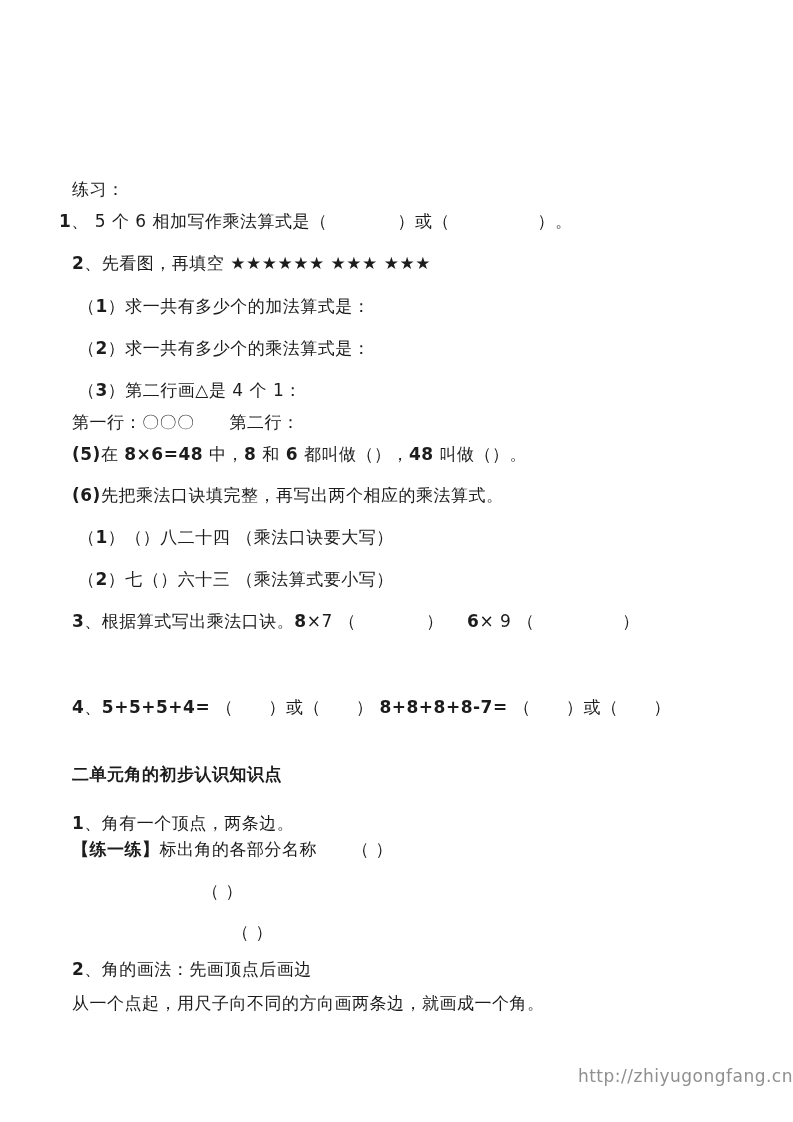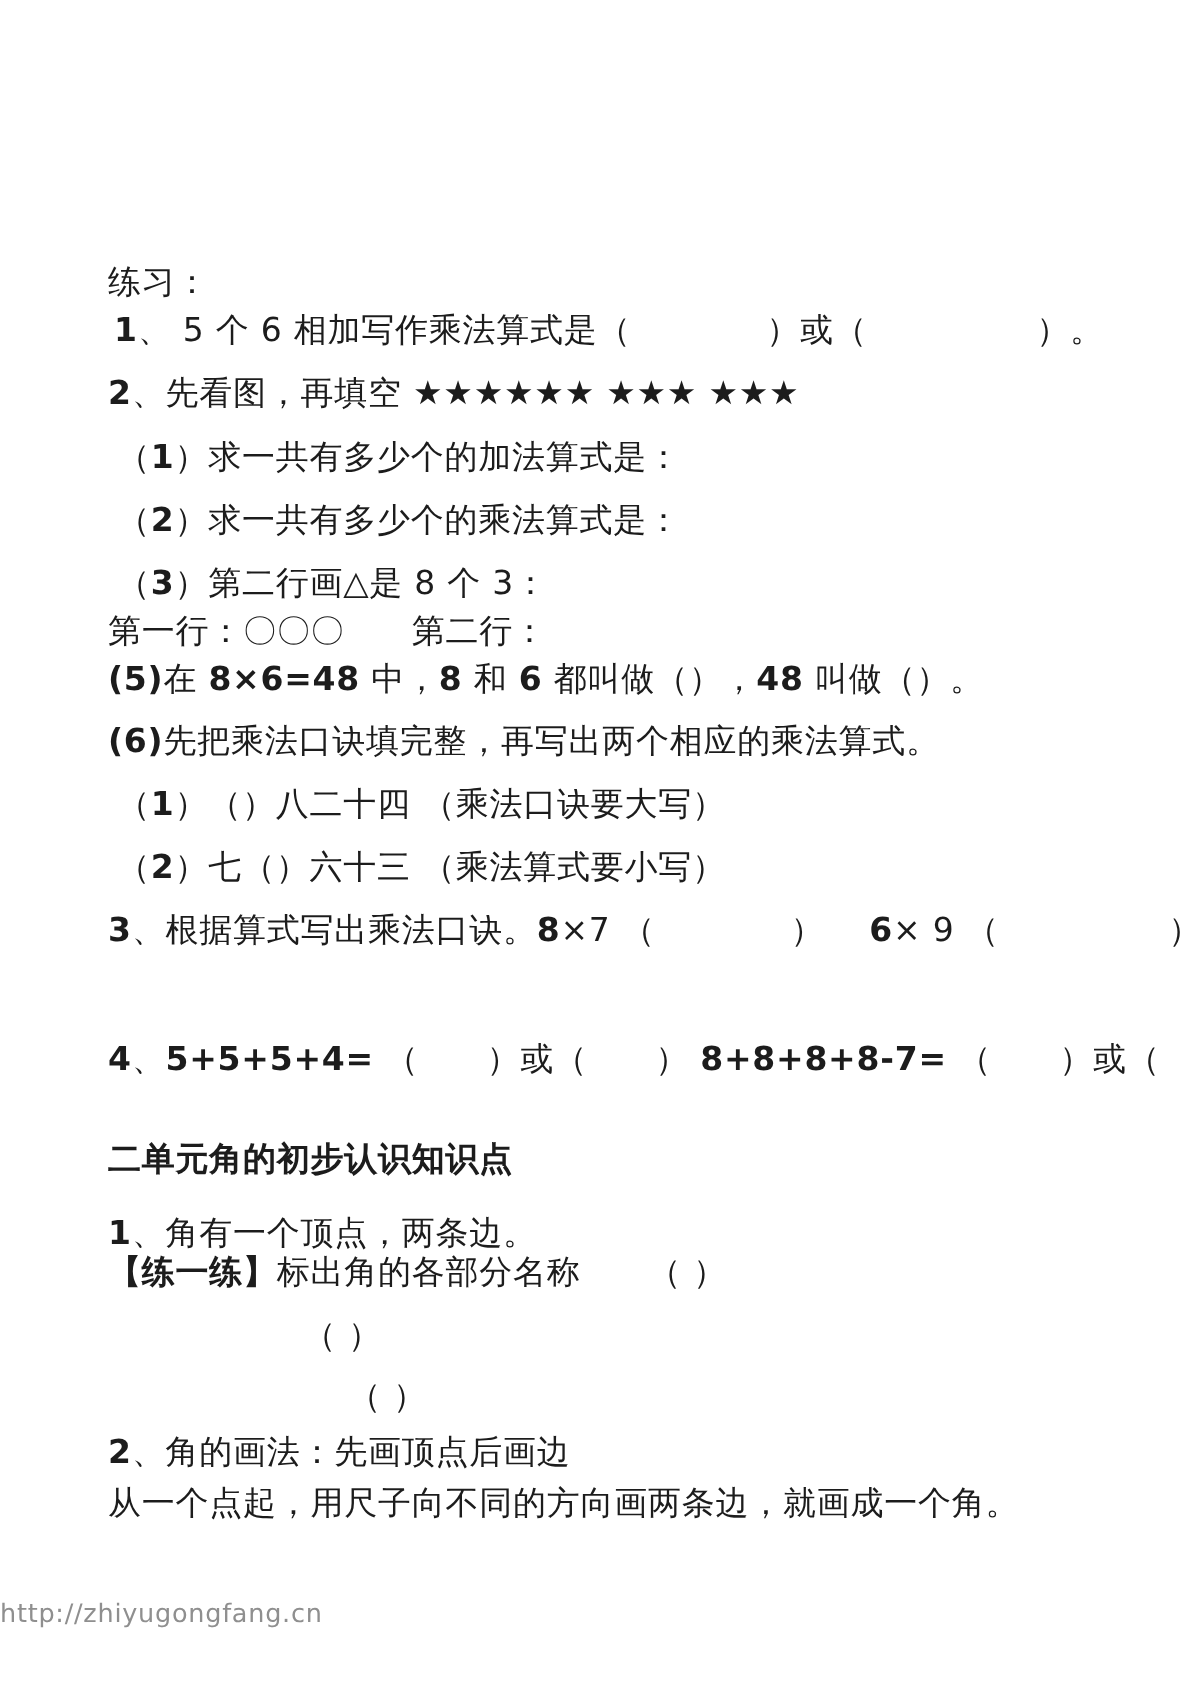--- a/index.html
+++ b/index.html
@@ -7,46 +7,46 @@
   .page {
     position: relative;
     width: 793px;
     height: 1122px;
     background: #ffffff;
     overflow: hidden;
     font-family: "DejaVu Sans", sans-serif;
   }
   .line {
     position: absolute;
-    font-size: 22px;
+    font-size: 17px;
     line-height: 22px;
     white-space: pre;
     letter-spacing: 0.5px;
   }
   .line .bold { font-weight: 700; }
   .footer {
     position: absolute;
     left: 0;
     right: 0;
-    text-align: left;
+    text-align: right;
     font-size: 17px;
     letter-spacing: 0.5px;
   }
 </style>
 </head>
 <body>
 
 <div class="page" style="background: rgb(255, 255, 255); color: rgb(28, 28, 28);">
   <div>
       <div class="line" style="left: 72px; top: 178px;"><span>练习：</span></div>
-      <div class="line" style="left: 76px; top: 210px;"><span class="bold">1</span><span>、 5 个 6 相加写作乘法算式是（　　　　）或（　　　　　）。</span></div>
+      <div class="line" style="left: 59px; top: 210px;"><span class="bold">1</span><span>、 5 个 6 相加写作乘法算式是（　　　　）或（　　　　　）。</span></div>
       <div class="line" style="left: 72px; top: 252px;"><span class="bold">2</span><span>、先看图，再填空 ★★★★★★ ★★★ ★★★</span></div>
       <div class="line" style="left: 78px; top: 295px;"><span>（</span><span class="bold">1</span><span>）求一共有多少个的加法算式是：</span></div>
       <div class="line" style="left: 78px; top: 337px;"><span>（</span><span class="bold">2</span><span>）求一共有多少个的乘法算式是：</span></div>
-      <div class="line" style="left: 78px; top: 379px;"><span>（</span><span class="bold">3</span><span>）第二行画△是 8 个 3：</span></div>
+      <div class="line" style="left: 78px; top: 379px;"><span>（</span><span class="bold">3</span><span>）第二行画△是 4 个 1：</span></div>
       <div class="line" style="left: 72px; top: 411px;"><span>第一行：〇〇〇　　第二行：</span></div>
       <div class="line" style="left: 72px; top: 443px;"><span class="bold">(5)</span><span>在 </span><span class="bold">8×6=48</span><span> 中，</span><span class="bold">8</span><span> 和 </span><span class="bold">6</span><span> 都叫做（），</span><span class="bold">48</span><span> 叫做（）。</span></div>
       <div class="line" style="left: 72px; top: 484px;"><span class="bold">(6)</span><span>先把乘法口诀填完整，再写出两个相应的乘法算式。</span></div>
       <div class="line" style="left: 78px; top: 526px;"><span>（</span><span class="bold">1</span><span>）（）八二十四 （乘法口诀要大写）</span></div>
       <div class="line" style="left: 78px; top: 568px;"><span>（</span><span class="bold">2</span><span>）七（）六十三 （乘法算式要小写）</span></div>
       <div class="line" style="left: 72px; top: 610px;"><span class="bold">3</span><span>、根据算式写出乘法口诀。</span><span class="bold">8</span><span>×7 （　　　　）　 </span><span class="bold">6</span><span>× 9 （　　　　　）</span></div>
       <div class="line" style="left: 72px; top: 652px; margin-top: 44px;"><span class="bold">4</span><span>、</span><span class="bold">5+5+5+4=</span><span> （　　）或（　　） </span><span class="bold">8+8+8+8-7=</span><span> （　　）或（　　）</span></div>
       <div class="line" style="left: 72px; top: 763px; font-weight: bold;"><span>二单元角的初步认识知识点</span></div>
       <div class="line" style="left: 72px; top: 795px; margin-top: 17px;"><span class="bold">1</span><span>、角有一个顶点，两条边。</span></div>
       <div class="line" style="left: 72px; top: 838px;"><span class="bold">【练一练】</span><span>标出角的各部分名称　　（ ）</span></div>

